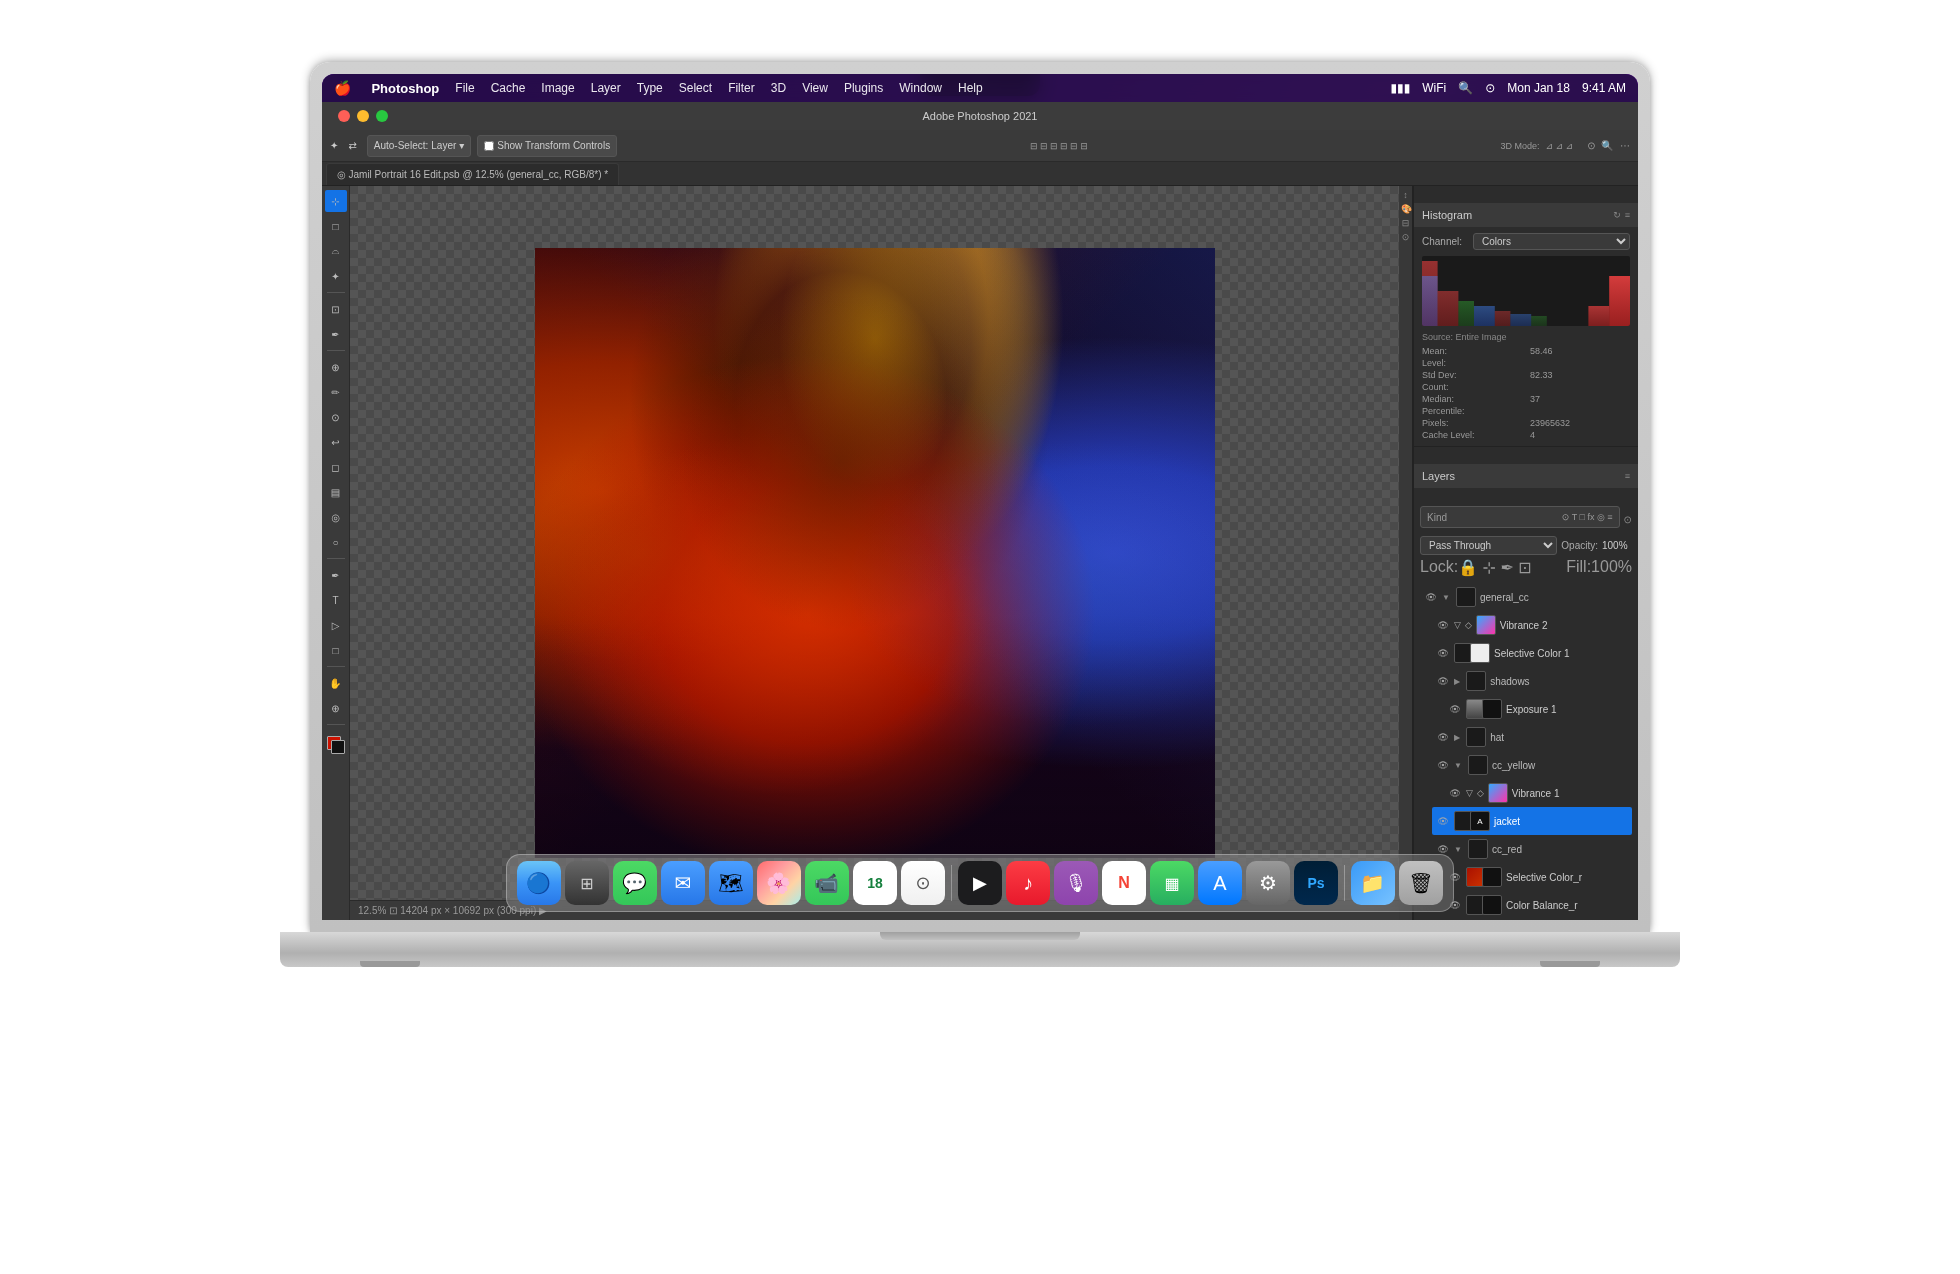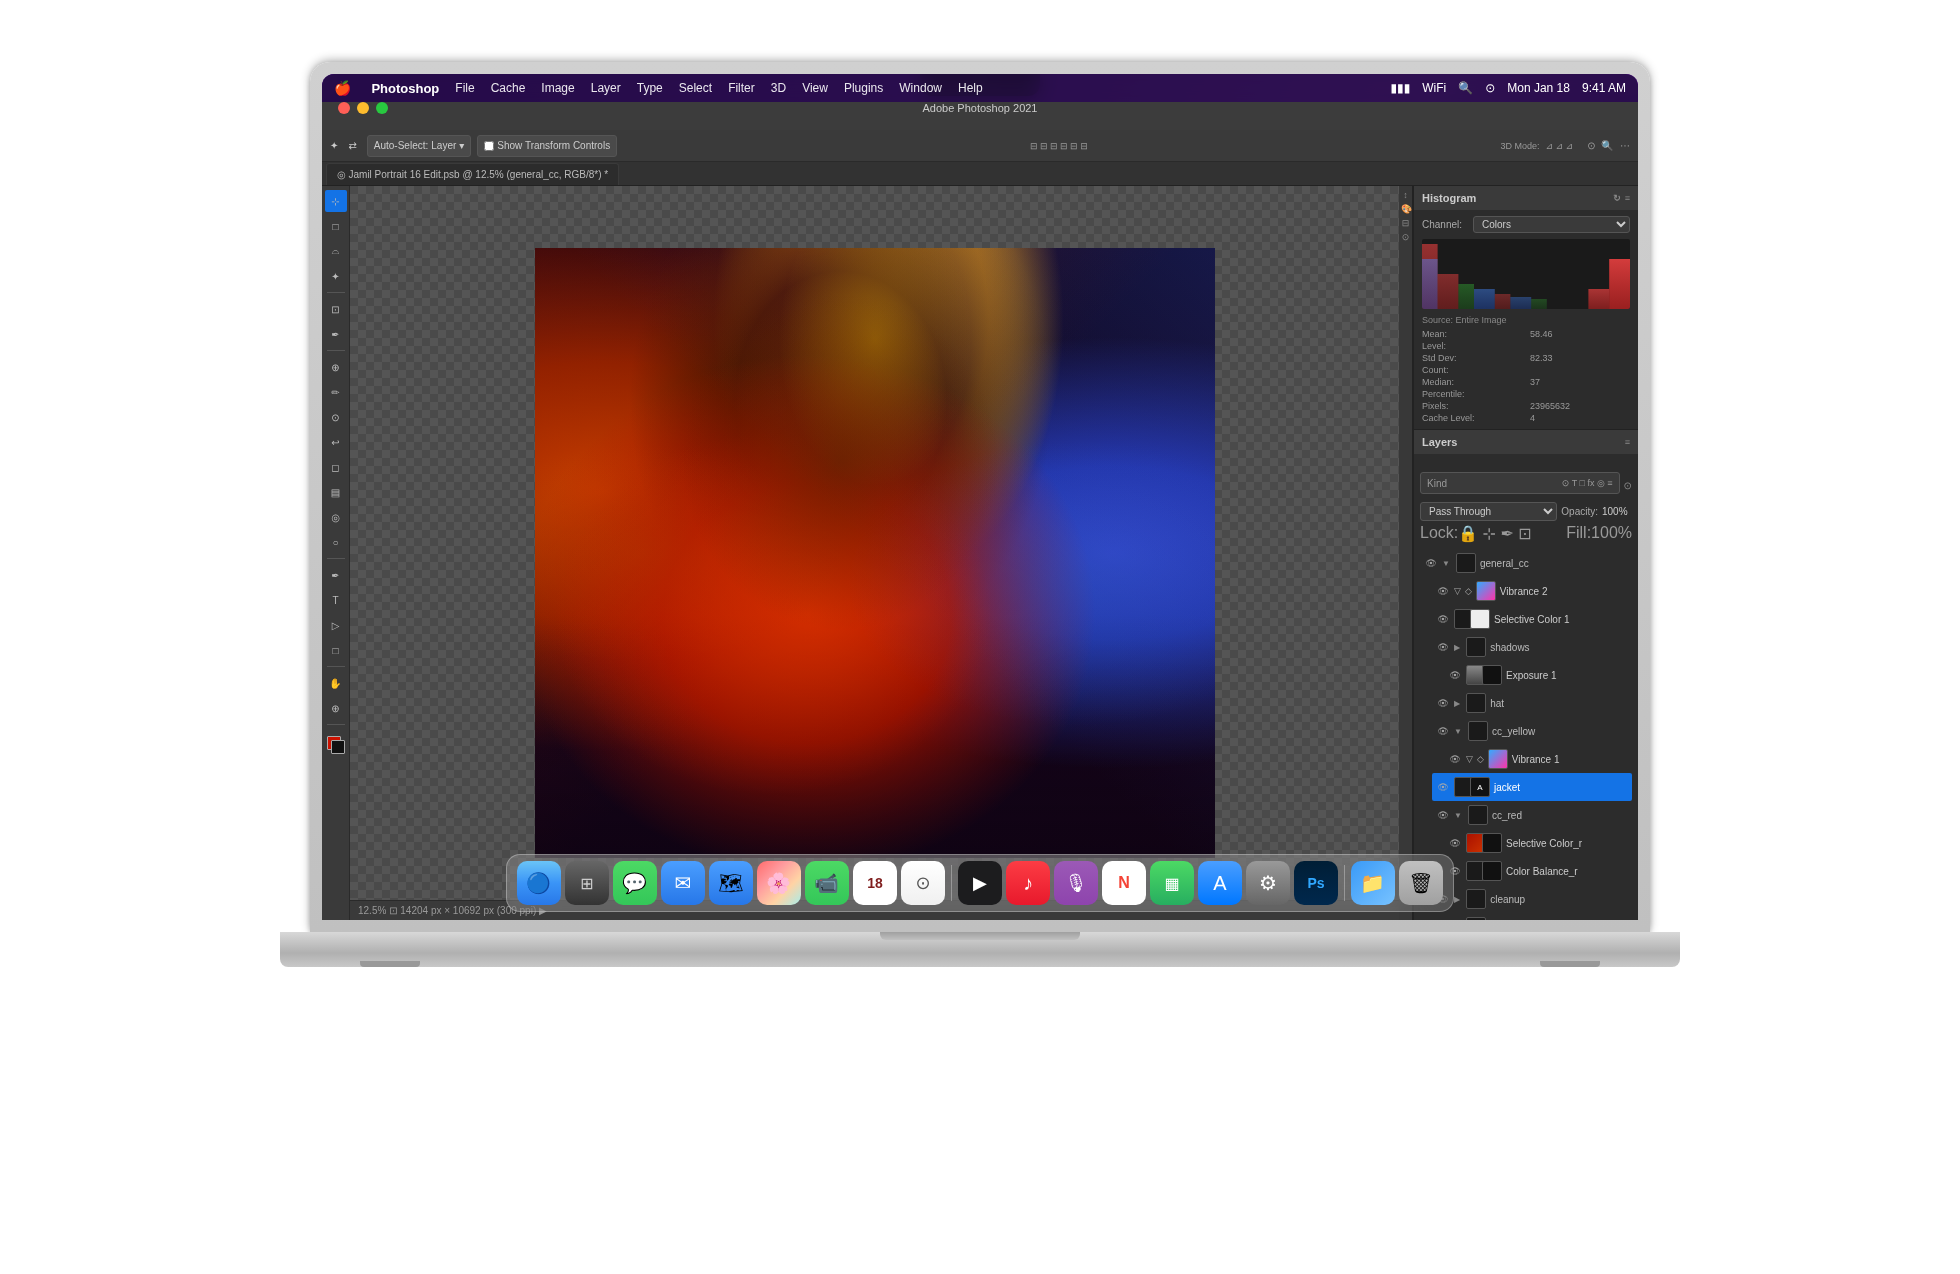--- a/index.html
+++ b/index.html
@@ -132,20 +132,21 @@
       background: #2c2c2c;
       display: flex;
       flex-direction: column;
     }
 
     
     .ps-titlebar {
       height: 28px;
       background: #3c3c3c;
       display: flex;
+      align-items: center;
       padding: 0 16px;
       flex-shrink: 0;
       position: relative;
     }
 
     .window-controls {
       display: flex;
       gap: 7px;
       margin-right: 12px;
     }
@@ -342,23 +343,24 @@
     }
 
     .panel-header {
       height: 24px;
       background: #3a3a3a;
       display: flex;
       align-items: center;
       padding: 0 8px;
       font-size: 11px;
       color: #ccc;
-      font-weight: 700;
+      font-weight: 400;
       cursor: pointer;
       justify-content: space-between;
+      margin-top: 17px;
     }
 
     .panel-content {
       padding: 6px 8px;
       font-size: 10px;
       color: #aaa;
     }
 
     
     .histogram-canvas {
@@ -995,21 +997,21 @@
           <div class="dock-icon dock-maps" title="Maps">
             <span style="font-size:20px;">🗺</span>
           </div>
           <div class="dock-icon dock-photos" title="Photos">
             <span style="font-size:20px;">🌸</span>
           </div>
           <div class="dock-icon dock-facetime" title="FaceTime">
             <span style="font-size:20px;">📹</span>
           </div>
           <div class="dock-icon dock-calendar" title="Calendar">
-            <span style="font-size:14px;color:#7f1d1d;font-weight:700;">18</span>
+            <span style="font-size:14px;color:#15803d;font-weight:700;">18</span>
           </div>
           <div class="dock-icon" style="background:linear-gradient(180deg,#fff 0%,#f0f0f0 100%);" title="Contacts">
             <span style="font-size:18px;color:#555;">⊙</span>
           </div>
           <div class="dock-divider"></div>
           <div class="dock-icon dock-appletv" title="Apple TV">
             <span style="font-size:18px;color:#fff;">▶</span>
           </div>
           <div class="dock-icon dock-music" title="Music">
             <span style="font-size:20px;color:#fff;">♪</span>

